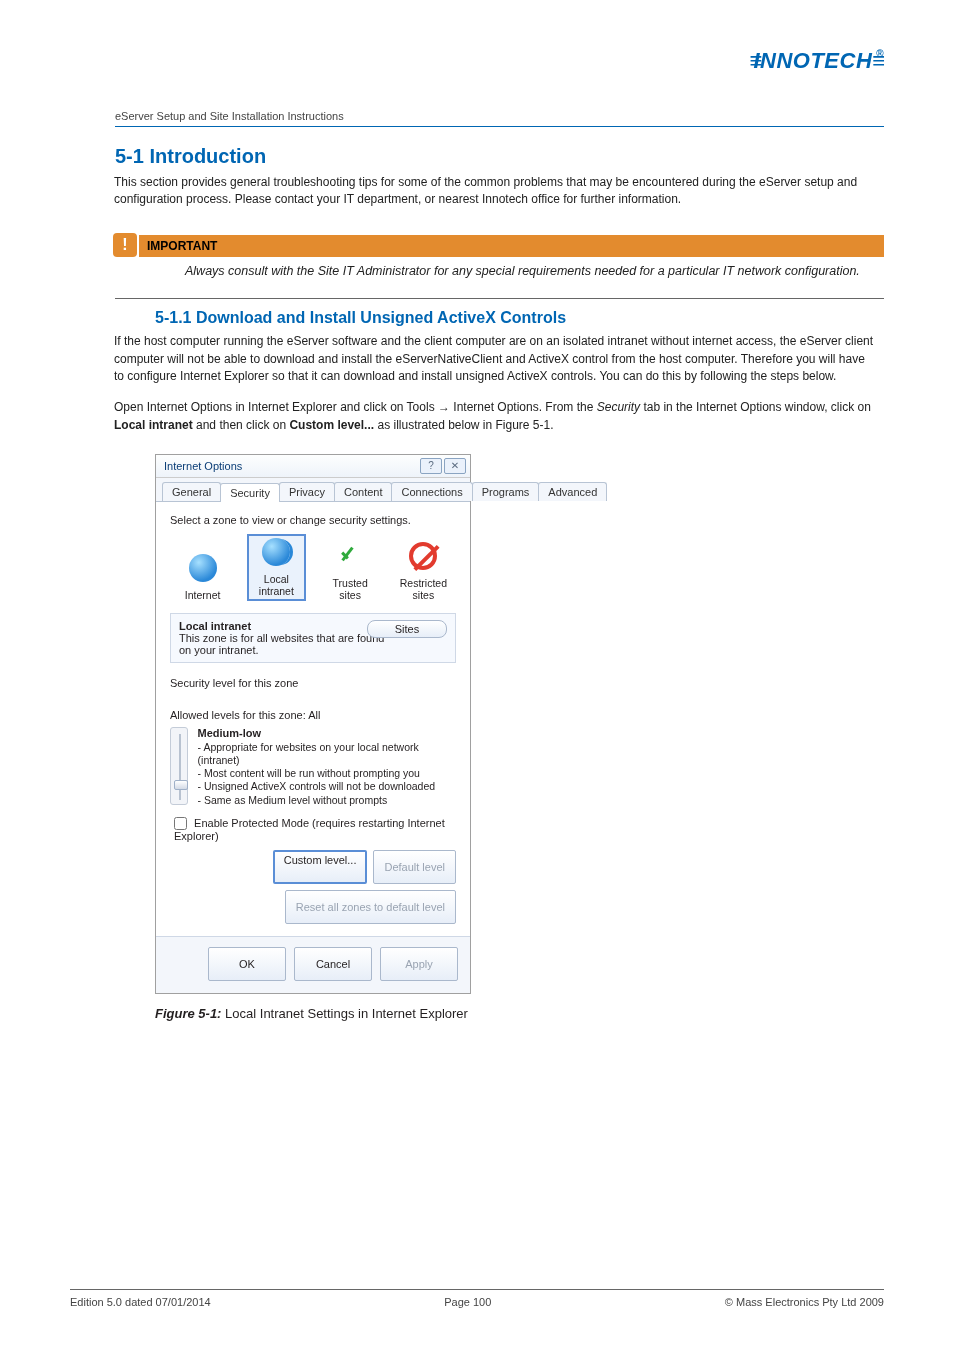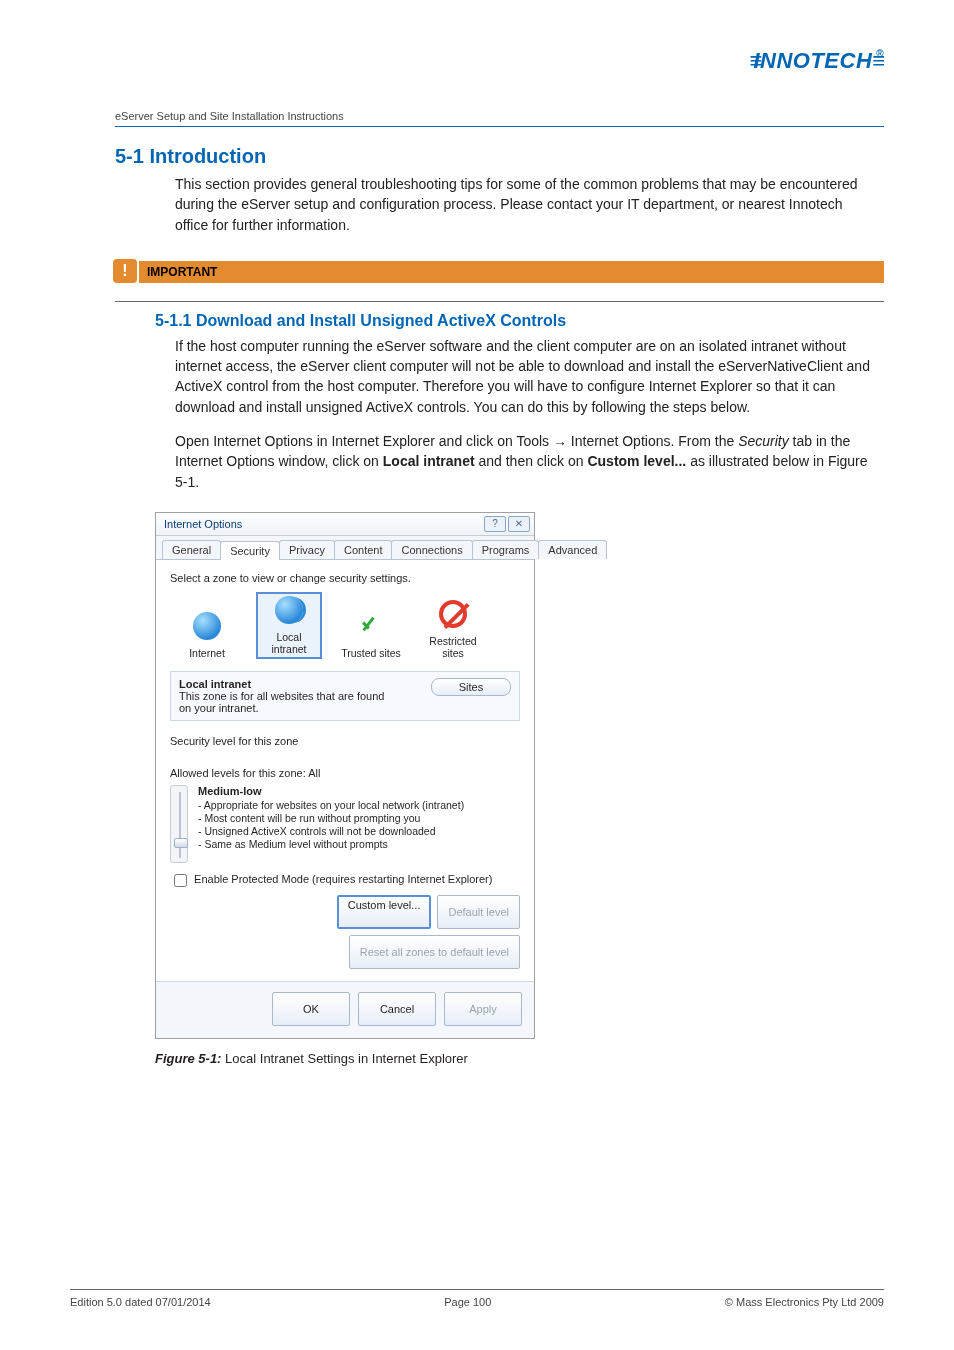--- a/index.html
+++ b/index.html
@@ -46,23 +46,23 @@
     border-top: 1px solid #666;
     margin: 18px 0 10px 45px;
   }
   .h1 {
     color: #0066b3;
     font-size: 20px;
     font-weight: 700;
     margin: 18px 0 6px 45px;
   }
   .body-text {
-    font-size: 14px;
+    font-size: 12px;
     line-height: 1.45;
-    margin-left: 105px;
+    margin-left: 44px;
     margin-right: 10px;
     color: #222;
   }
   .callout-wrap {
     margin: 26px 0 0 45px;
     position: relative;
   }
   .callout-icon {
     position: absolute;
     left: -2px;
@@ -101,21 +101,21 @@
   .figure {
     margin: 20px 0 0 85px;
   }
   .fig-caption {
     font-size: 13px;
     margin: 12px 0 0 85px;
   }
   .fig-caption .fignum { font-weight: 700; font-style: italic; }
   
   .dialog {
-    width: 380px;
+    width: 316px;
     border: 1px solid #a0a0a0;
     font-family: "Segoe UI", Tahoma, sans-serif;
     font-size: 11px;
     background: #0ea5e9;
   }
   .dlg-title {
     background: linear-gradient(#fdfefe,#eef3fa);
     border-bottom: 1px solid #ccc;
     padding: 5px 8px;
     color: #0a3d76;
@@ -187,20 +187,21 @@
 
   <div class="doc-title">eServer Setup and Site Installation Instructions</div>
   <hr class="rule">
 
   <div class="h1">5-1  Introduction</div>
   <p class="body-text">This section provides general troubleshooting tips for some of the common problems that may be encountered during the eServer setup and configuration process.  Please contact your IT department, or nearest Innotech office for further information.</p>
 
   <div class="callout-wrap">
     <div class="callout-icon">!</div>
     <div class="callout-bar">IMPORTANT</div>
+    <div class="callout-body">Always consult with the Site IT Administrator for any special requirements needed for a particular IT network configuration.</div>
   </div>
 
   <hr class="rule2">
 
   <div class="h2">5-1.1  Download and Install Unsigned ActiveX Controls</div>
   <p class="body-text">If the host computer running the eServer software and the client computer are on an isolated intranet without internet access, the eServer client computer will not be able to download and install the eServerNativeClient and ActiveX control from the host computer.   Therefore you will have to configure Internet Explorer so that it can download and install unsigned ActiveX controls.  You can do this by following the steps below.</p>
   <p class="body-text" style="margin-top:14px">
     <span>Open Internet Options in Internet Explorer and click on Tools </span><span class="arrow">→</span><span> Internet Options.  From the </span><em>Security</em><span> tab in the Internet Options window, click on </span><b>Local intranet</b><span> and then click on </span><b>Custom level...</b><span> as illustrated below in Figure 5-1.</span>
   </p>
 

